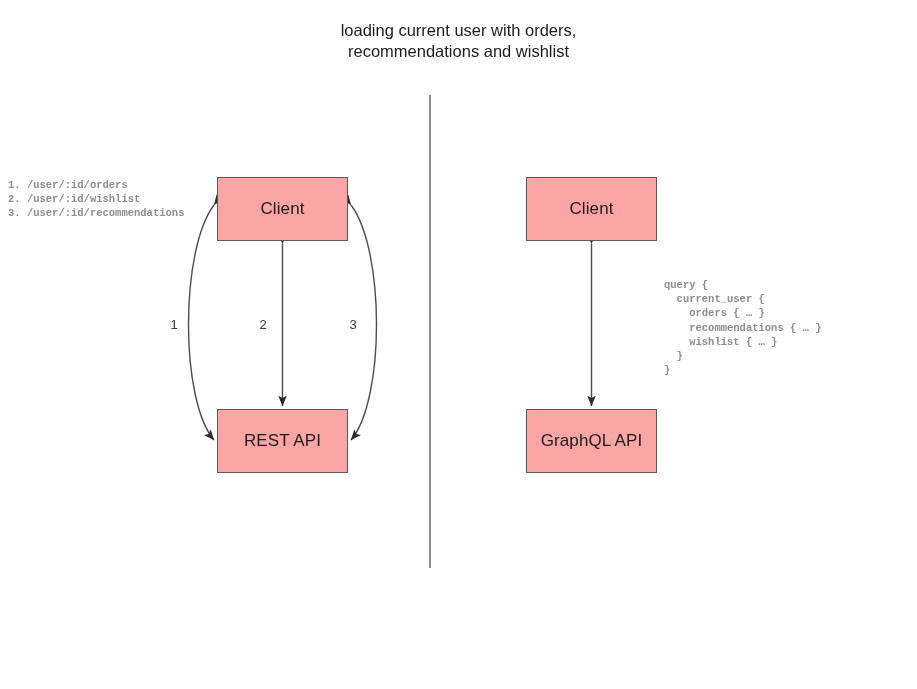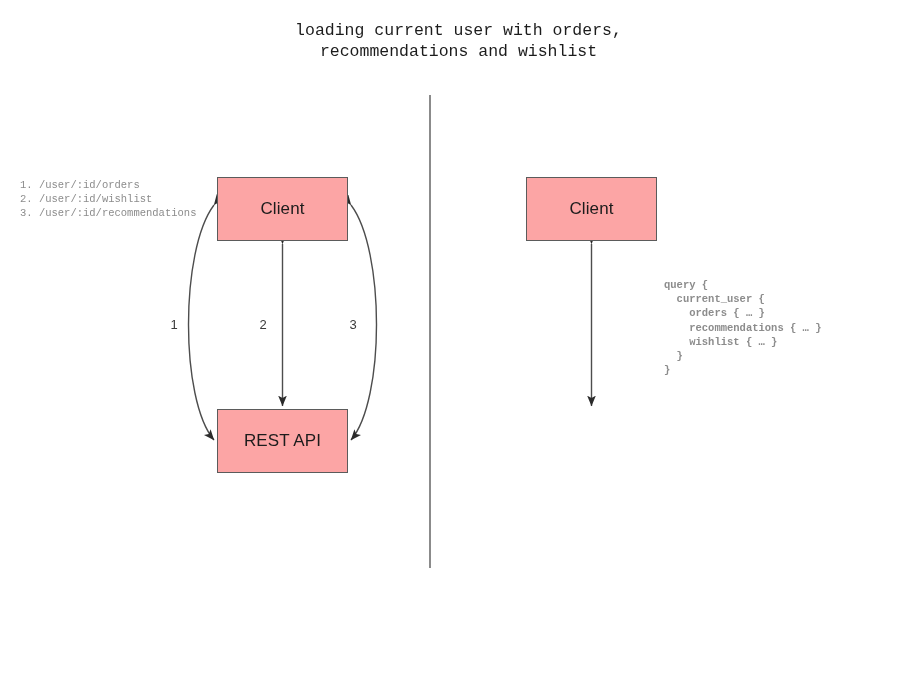--- a/index.html
+++ b/index.html
@@ -27,21 +27,21 @@
     top: 0;
     width: 917px;
     height: 689px;
   }
   .title {
     position: absolute;
     left: 0;
     top: 20px;
     width: 917px;
     text-align: center;
-    font-family: Liberation Mono, monospace;
+    font-family: Liberation Sans, sans-serif;
     font-size: 16.5px;
     line-height: 21px;
     color: #1c1c1c;
     white-space: pre-line;
   }
   .node {
     position: absolute;
     box-sizing: border-box;
     background: #fca5a5;
     border: 1.4px solid #5b5b5b;
@@ -71,21 +71,21 @@
   #edge-label-3 { left: 344px; top: 317px; }
 
   .code-block {
     position: absolute;
     font-family: "Liberation Mono", monospace;
     font-size: 10.5px;
     line-height: 14.2px;
     color: #8c8c8c;
     white-space: pre;
   }
-  #rest-endpoint-list { left: 20px; top: 178px; }
+  #rest-endpoint-list { left: 8px; top: 178px; font-weight: bold; }
   #graphql-query      { left: 664px; top: 278px; font-weight: bold; }
 </style>
 </head>
 <body>
 
 <div id="canvas">
 
   <div class="title">loading current user with orders,
 recommendations and wishlist</div>
 
@@ -106,20 +106,21 @@
 
     <path d="M 591.5,244 L 591.5,406" fill="none" stroke="#4d4d4d" stroke-width="1.4" marker-start="url(#arrowhead)" marker-end="url(#arrowhead)"></path>
   </svg>
 
   <div class="node" id="node-client-rest">Client</div>
 
   <div class="node" id="node-rest-api">REST API</div>
 
   <div class="node" id="node-client-gql">Client</div>
 
+  <div class="node" id="node-graphql-api">GraphQL API</div>
 
   <div class="edge-label" id="edge-label-1">1</div>
 
   <div class="edge-label" id="edge-label-2">2</div>
 
   <div class="edge-label" id="edge-label-3">3</div>
 
   <div class="code-block" id="rest-endpoint-list">1. /user/:id/orders
 2. /user/:id/wishlist
 3. /user/:id/recommendations</div>

